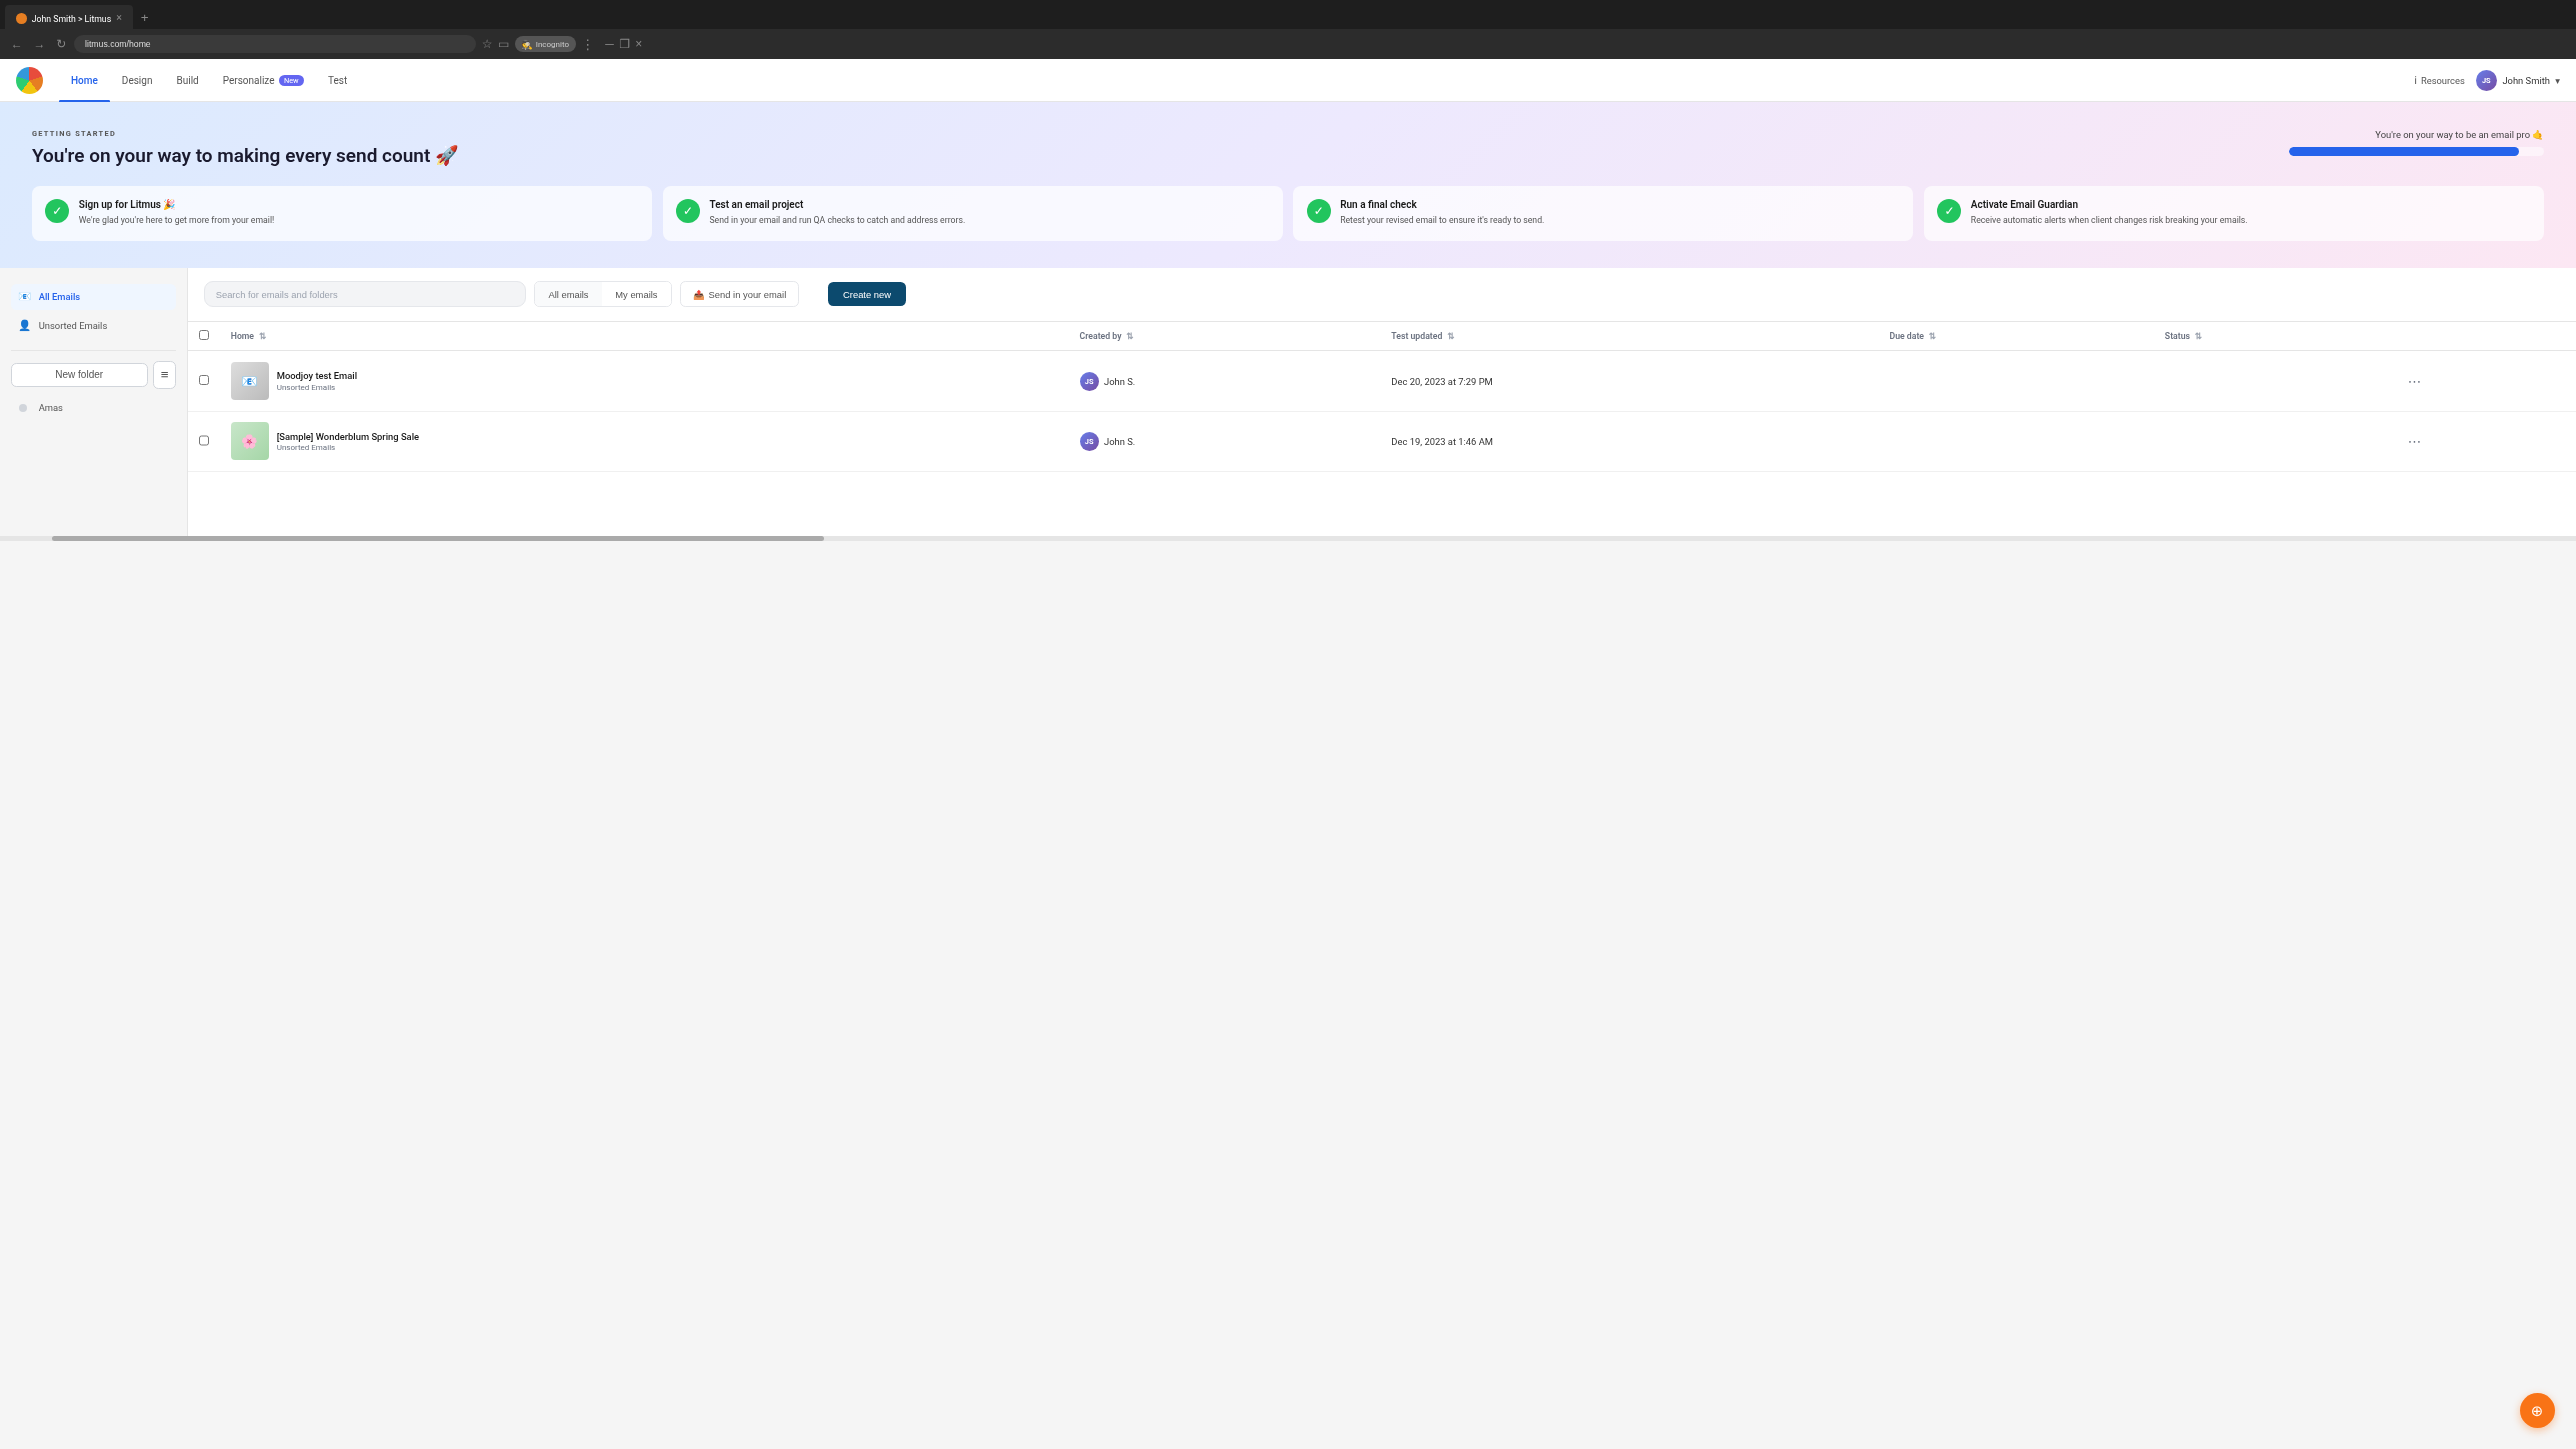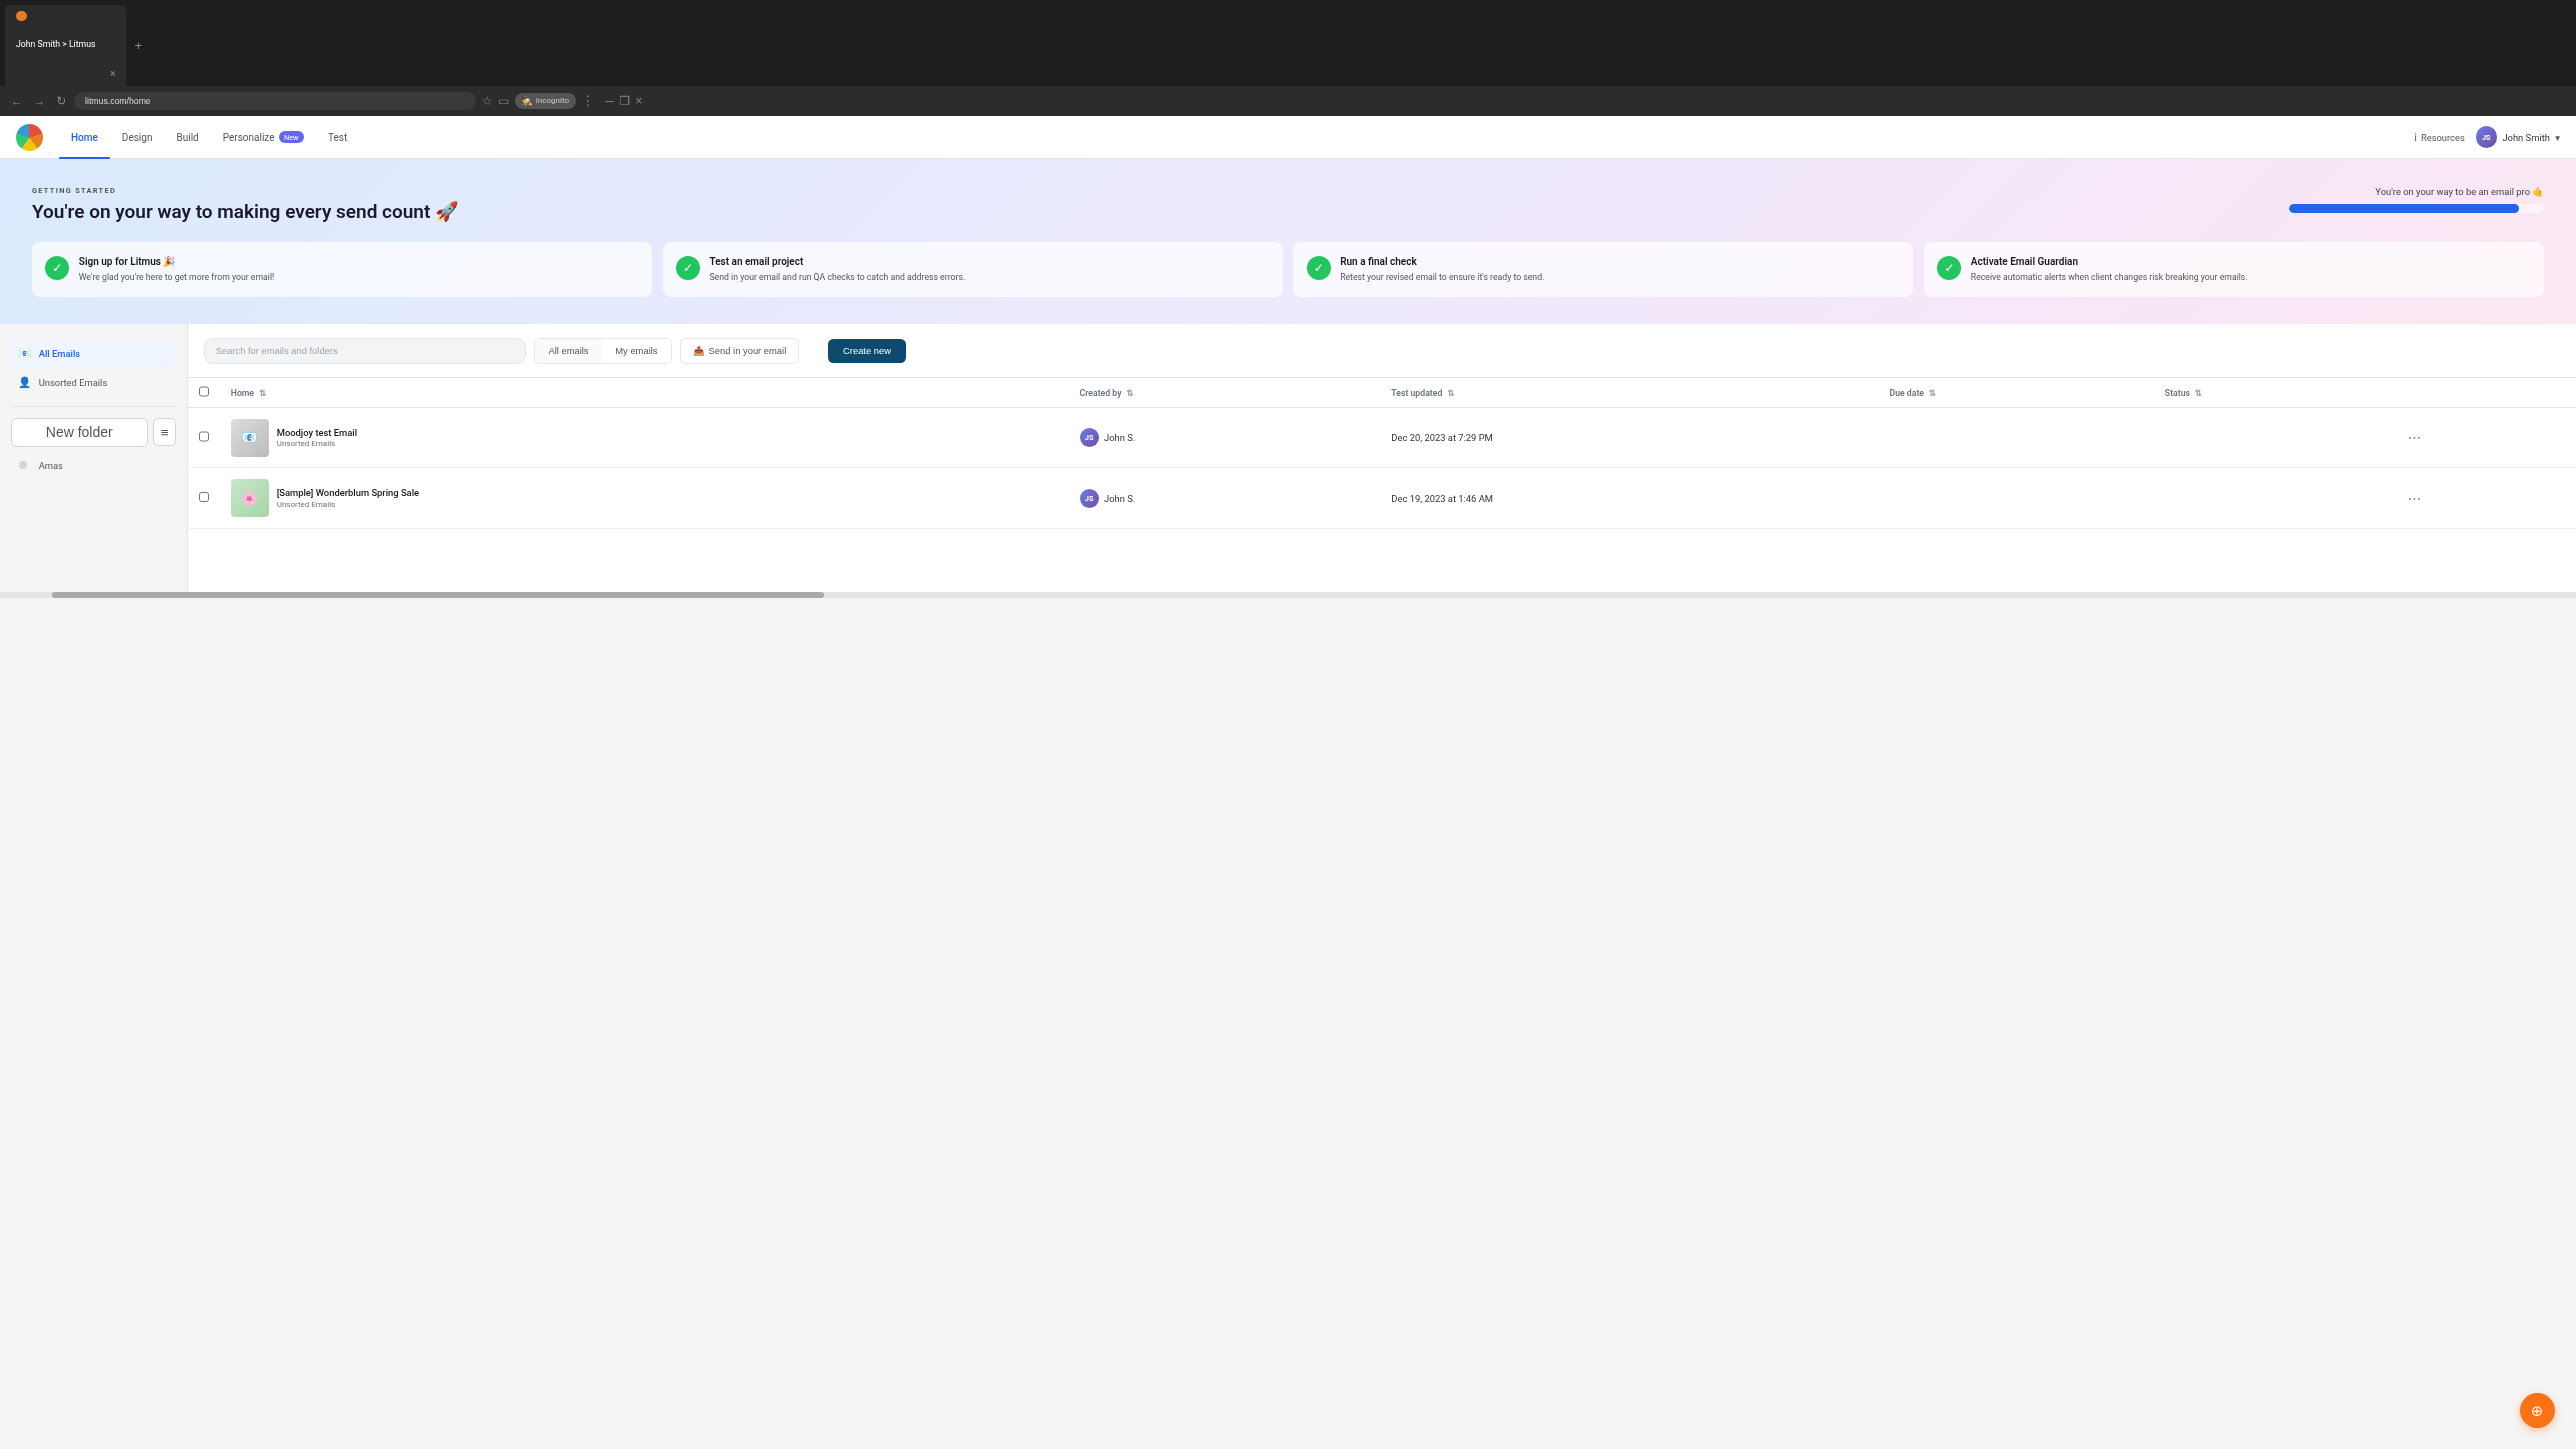--- a/index.html
+++ b/index.html
@@ -1,21 +1,21 @@
 <!DOCTYPE html>
 <html style="font-size:10.7px"><head>
   <meta charset="utf-8">
   <style>
     * { box-sizing: border-box; margin: 0; padding: 0; }
     body { font-family: -apple-system, BlinkMacSystemFont, 'Segoe UI', Roboto, sans-serif; background: #f5f5f5; font-size: 9.4px; color: #333; }
 
     
     .browser-chrome { background: #2c2c2c; padding: 0; }
     .browser-tabs { background: #1e1e1e; display: flex; align-items: center; padding: 5.4px 5.4px 0; gap: 2.7px; }
-    .browser-tab { background: #3a3a3a; color: #ccc; padding: 5.4px 10.7px; border-radius: 4px 4px 0 0; display: flex; align-items: flex-start; gap: 18px; font-size: 8.7px; min-width: 121px; flex-direction: column; }
+    .browser-tab { background: #3a3a3a; color: #ccc; padding: 5.4px 10.7px; border-radius: 4px 4px 0 0; display: flex; align-items: flex-end; gap: 5px; font-size: 8.7px; min-width: 121px; }
     .browser-tab.active { background: #2c2c2c; color: #fff; }
     .tab-favicon { width: 10.7px; height: 10.7px; border-radius: 50%; background: #e67e22; display: inline-block; }
     .tab-close { margin-left: auto; color: #888; cursor: pointer; font-size: 10.7px; }
     .tab-new { color: #888; background: none; border: none; font-size: 13.4px; cursor: pointer; padding: 2.7px 5.4px; }
     .browser-toolbar { background: #2c2c2c; display: flex; align-items: center; padding: 5.4px 8px; gap: 5.4px; }
     .nav-btn { background: none; border: none; color: #888; cursor: pointer; font-size: 12px; padding: 2.7px; }
     .address-bar { flex: 1; background: #3a3a3a; border: none; border-radius: 13.4px; color: #ddd; padding: 4px 10.7px; font-size: 8.7px; max-width: 402px; }
     .incognito-badge { background: #555; color: #ccc; padding: 2.7px 6.7px; border-radius: 8px; font-size: 8px; display: flex; align-items: center; gap: 2.7px; }
     .window-controls { display: flex; gap: 5.4px; margin-left: 5.4px; }
     .win-btn { background: none; border: none; color: #888; font-size: 12px; cursor: pointer; }
@@ -55,21 +55,21 @@
     .step-title { font-size: 10px; font-weight: 600; margin-bottom: 4px; color: #1a1a1a; }
     .step-desc { font-size: 8.7px; color: #555; line-height: 1.5; }
 
     
     .main-content { display: flex; background: #f5f5f5; min-height: 268px; }
     .sidebar { width: 188px; background: #f5f5f5; padding: 16px 10.7px; flex-shrink: 0; border-right: 0.7px solid #e5e5e5; }
     .sidebar-item { display: flex; align-items: center; gap: 6.7px; padding: 6.7px 8px; border-radius: 5.4px; cursor: pointer; margin-bottom: 2.7px; font-size: 9.4px; color: #555; }
     .sidebar-item.active { background: #eff6ff; color: #2563eb; font-weight: 500; }
     .sidebar-divider { height: 0.7px; background: #e5e5e5; margin: 10.7px 0; }
     .new-folder-row { display: flex; align-items: center; gap: 5.4px; margin-bottom: 8px; }
-    .new-folder-btn { flex: 1; background: #fff; border: 0.7px solid #d1d5db; border-radius: 5.4px; padding: 5.4px 10.7px; font-size: 14px; color: #555; cursor: pointer; text-align: center; }
+    .new-folder-btn { flex: 1; background: #fff; border: 0.7px solid #d1d5db; border-radius: 5.4px; padding: 5.4px 10.7px; font-size: 10px; color: #555; cursor: pointer; text-align: center; }
     .list-view-btn { background: #fff; border: 0.7px solid #d1d5db; border-radius: 5.4px; padding: 5.4px 6.7px; cursor: pointer; color: #555; display: flex; align-items: center; }
     .folder-item { display: flex; align-items: center; gap: 12px; padding: 5.4px 8px; font-size: 9.4px; color: #555; cursor: pointer; }
     .folder-dot { width: 8px; height: 8px; border-radius: 50%; background: #d1d5db; flex-shrink: 0; }
 
     
     .email-list { flex: 1; background: #fff; margin: 0; }
     .email-toolbar { padding: 13.4px 16px; display: flex; align-items: center; gap: 8px; border-bottom: 0.7px solid #e5e5e5; }
     .search-input { flex: 1; max-width: 322px; background: #f3f4f6; border: 0.7px solid #e5e7eb; border-radius: 9px; padding: 6.7px 10.7px; font-size: 9.4px; color: #333; }
     .search-input::placeholder { color: #9ca3af; }
     .filter-group { display: flex; gap: 0; border: 0.7px solid #e5e7eb; border-radius: 5.4px; overflow: hidden; }

